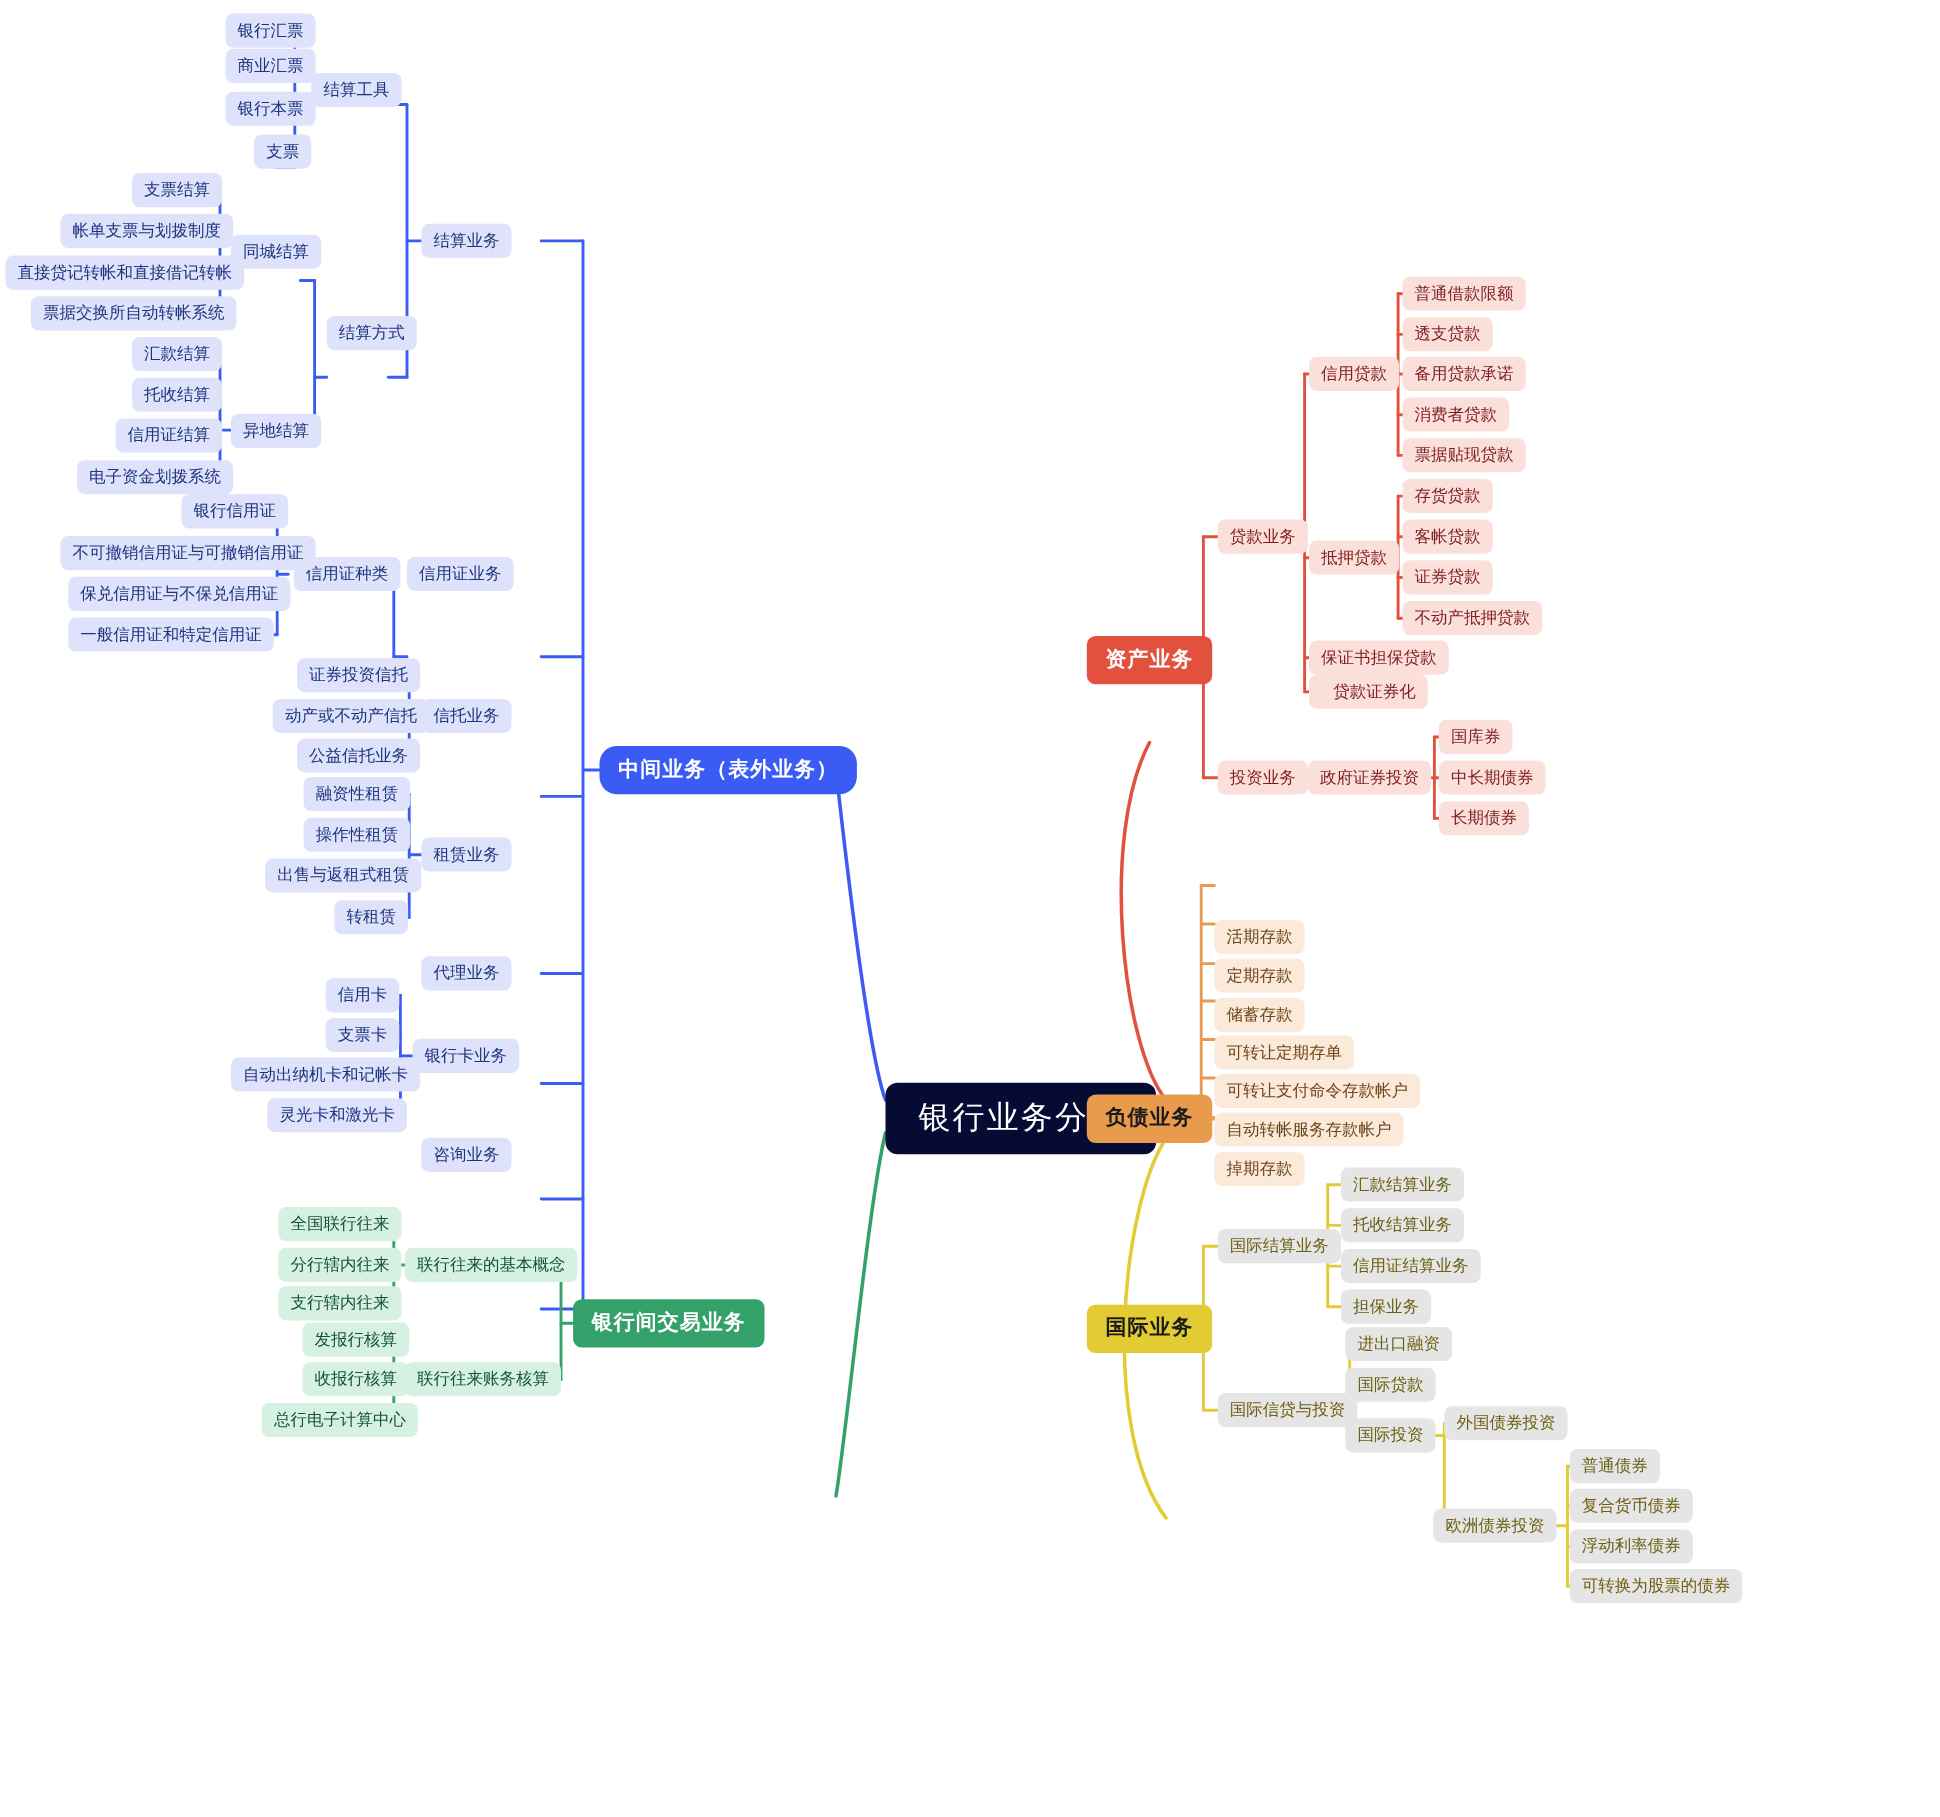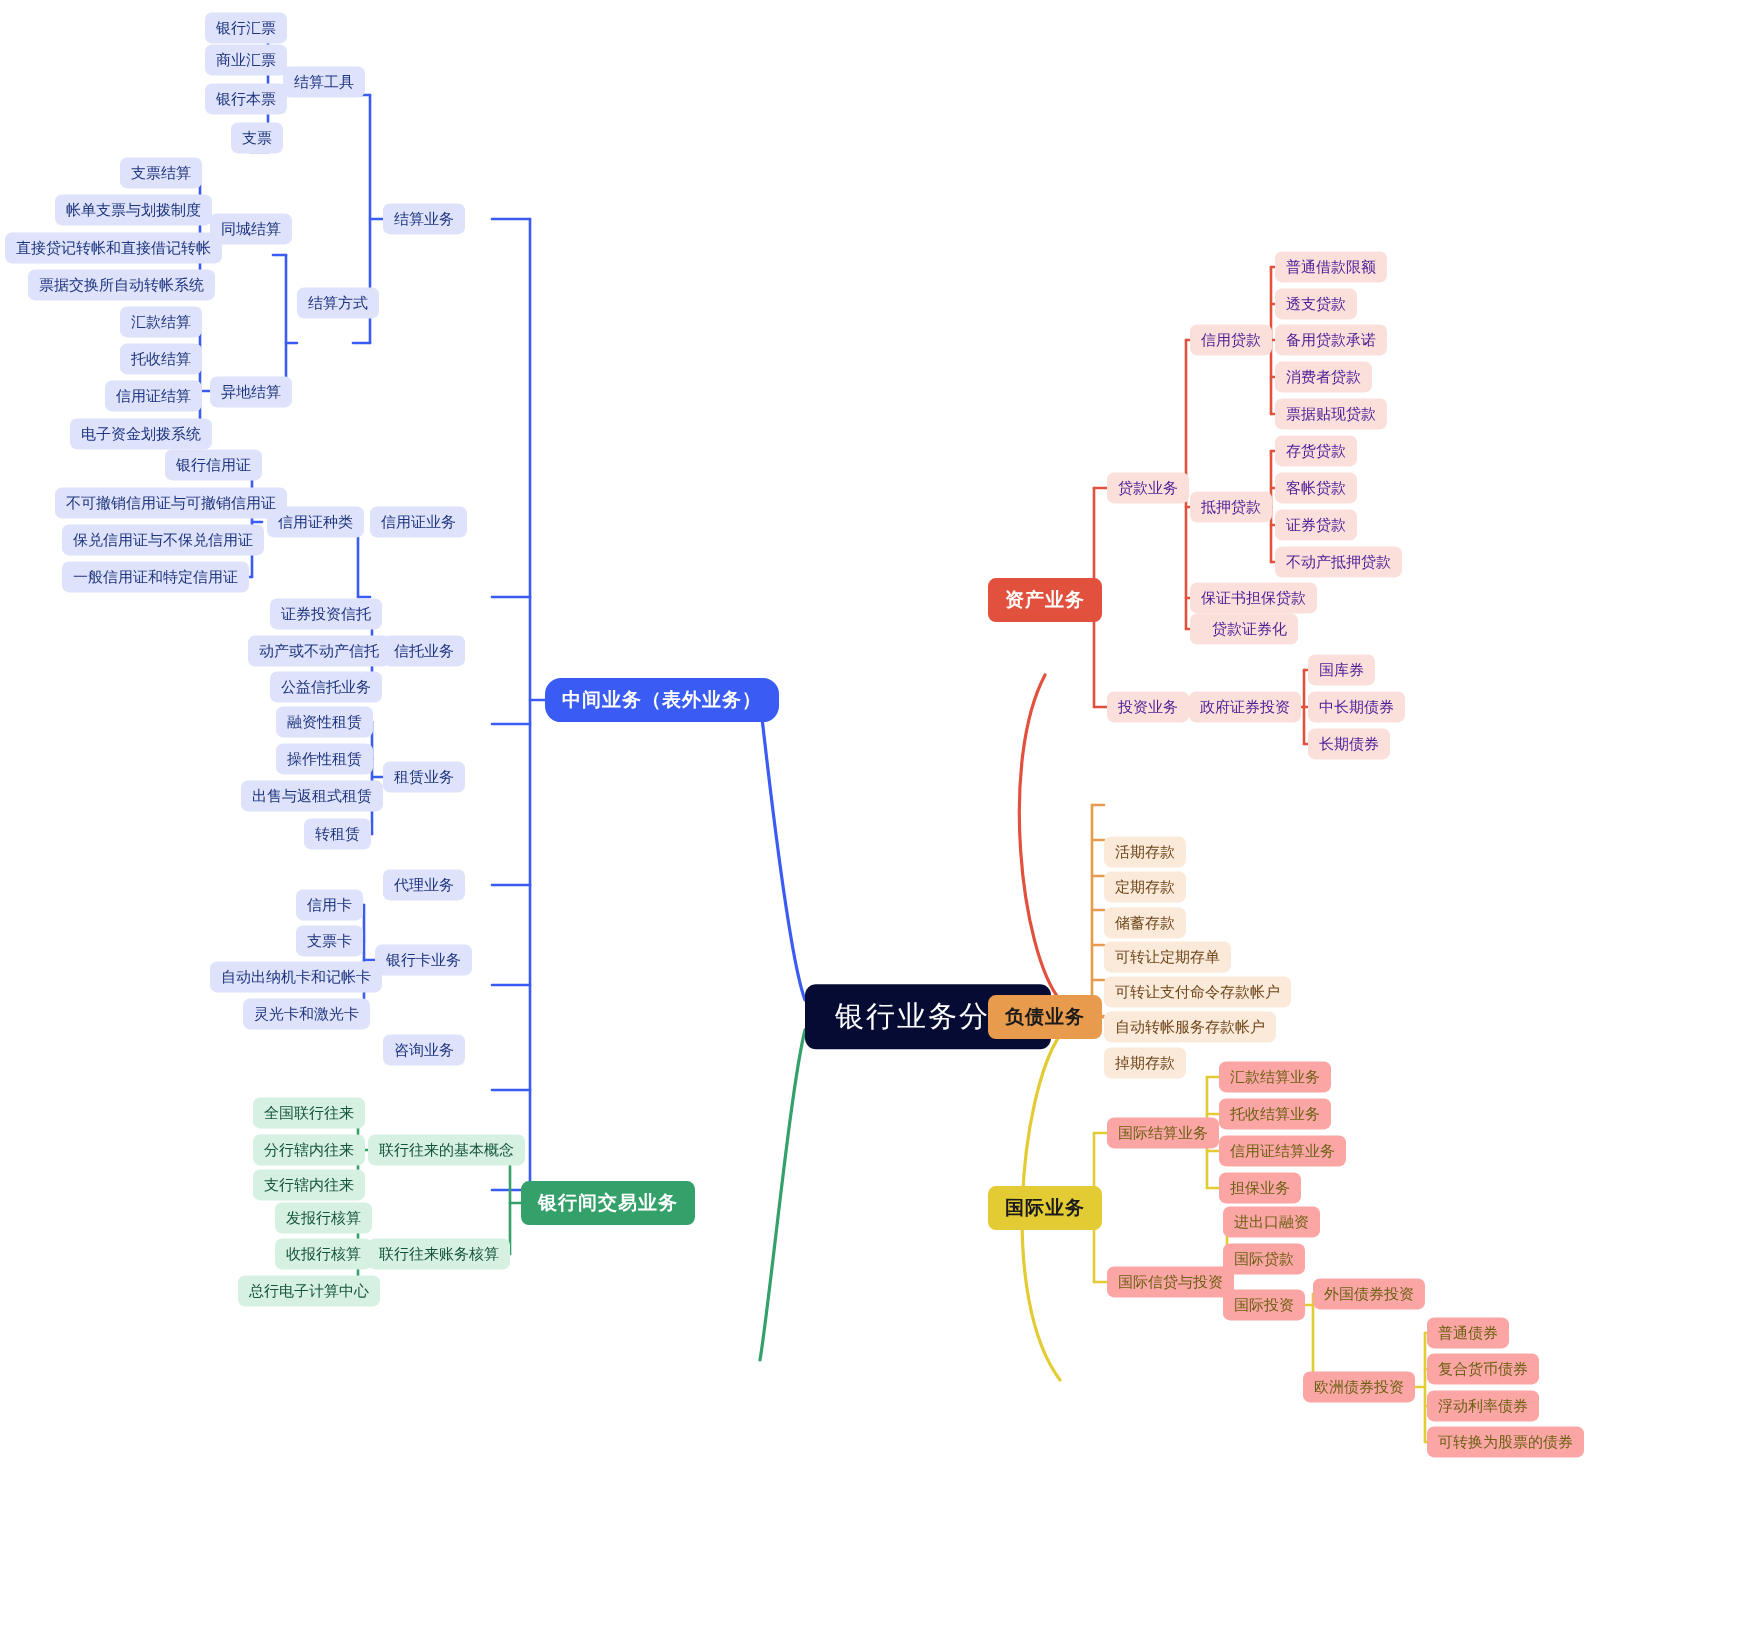--- a/index.html
+++ b/index.html
@@ -52,23 +52,23 @@
   .lvl1.yellow { background:#e3cb34; color:#1a1a1a; }
   .lvl1.green  { background:#34a06a; color:#ffffff; }
 
   .lvl2, .lvl3, .lvl4 {
     font-size: 15px;
     padding: 7px 11px;
     border-radius: 7px;
     font-weight: 400;
   }
   .blue-chip   { background:#dfe2fb; color:#1d357e; }
-  .red-chip    { background:#fadfdb; color:#4c1d95; }
+  .red-chip    { background:#fadfdb; color:#7f1d1d; }
   .orange-chip { background:#fbeada; color:#6d4518;margin-top:47px; }
-  .yellow-chip { background:#fca5a5; color:#6b6113; }
+  .yellow-chip { background:#e5e5e5; color:#6b6113; }
   .green-chip  { background:#d6f0e2; color:#14543a; }
 </style>
 </head>
 <body>
 
 <div id="canvas">
 
   <svg id="links" viewBox="0 0 1764 1652" xmlns="http://www.w3.org/2000/svg">
     <g fill="none" stroke-width="2.6" stroke-linecap="round">
 

